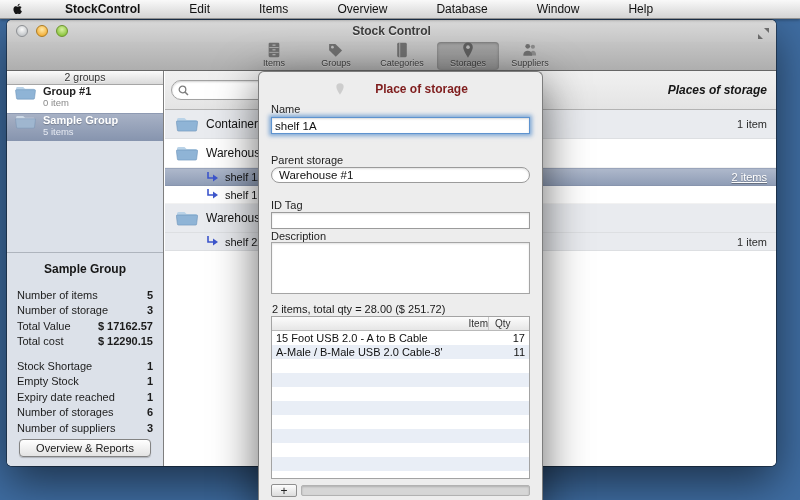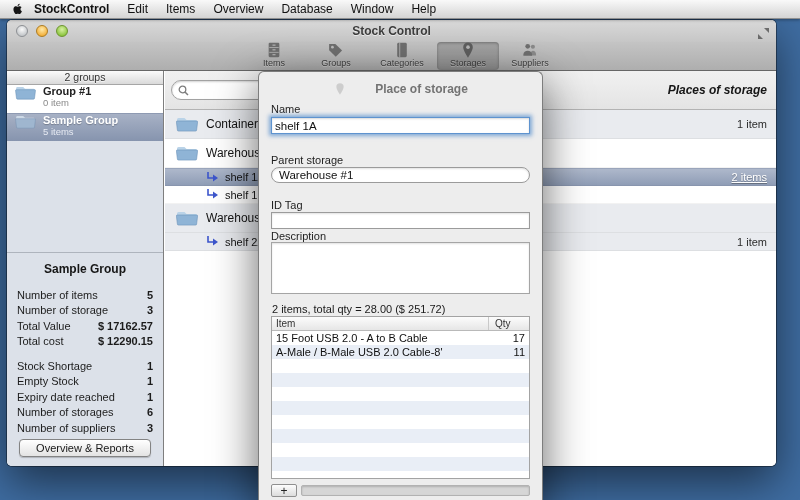--- a/index.html
+++ b/index.html
@@ -13,21 +13,21 @@
     background-color:#3f6da2;
   }
 
   
   .menubar {
     position:absolute; left:0; top:0; width:800px; height:19px;
     background:linear-gradient(#f9f9f9,#d4d4d4);
     border-bottom:1px solid #8f8f8f;
     box-shadow:0 1px 3px rgba(0,0,0,0.35);
     display:flex; align-items:center; padding-left:10px;
-    font-size:12px; color:#111; z-index:20;
+    font-size:12px; color:#111; z-index:20;gap:31px;
   }
   .menubar .mitem { padding:0 9px; line-height:19px; }
   .menubar .mitem.app { font-weight:bold; padding-left:6px; }
   .apple-wrap { padding:0 4px 0 2px; display:flex; align-items:center; }
 
   
   .window {
     position:absolute; left:7px; top:20px; width:769px; height:446px;
     border-radius:5px;
     background:#fff;
@@ -129,21 +129,21 @@
 
   
   .panel {
     position:absolute; left:258px; top:71px; width:285px; height:435px;
     background:#ededed; border:1px solid #7d7d7d; border-bottom:none;
     border-radius:6px 6px 0 0;
     box-shadow:0 12px 45px rgba(0,0,0,0.6);
     z-index:10; font-size:11px; color:#222;
   }
   .p-title { position:absolute; top:10px; left:0; right:0; display:flex; justify-content:center; align-items:center; gap:28px;
-             font-size:12px; font-weight:bold; color:#737373; }
+             font-size:12px; font-weight:bold; color:#7f1d1d; }
   .p-ghost { opacity:0.18; }
   .p-label { position:absolute; left:12px; font-size:11px; color:#1e1e1e; }
   .p-field {
     position:absolute; left:12px; right:12px; height:17px;
     background:#fff; border:1px solid #9b9b9b;
     box-shadow:inset 0 1px 2px rgba(0,0,0,0.12);
     font-size:11.5px; padding:0 3px; font-family:"Liberation Sans", sans-serif; color:#111; outline:none;
   }
   .p-field.focused { border:1px solid #5e93cf; box-shadow:0 0 4px 2px rgba(94,147,207,0.75), inset 0 1px 2px rgba(0,0,0,0.15); }
   .p-field.rounded { border-radius:8px; height:16px; padding:0 7px; }
@@ -156,21 +156,21 @@
   .p-summary { position:absolute; left:13px; top:231px; font-size:11px; color:#1a1a1a; }
   .p-table {
     position:absolute; left:12px; right:12px; top:244px; height:163px;
     border:1px solid #a3a3a3; background:
       repeating-linear-gradient(180deg, #ffffff 0px, #ffffff 14px, #e9eef6 14px, #e9eef6 28px);
     background-position:0 14px; overflow:hidden;
   }
   .p-thead { position:absolute; left:0; right:0; top:0; height:14px;
     background:linear-gradient(#fcfcfc,#e6e6e6); border-bottom:1px solid #b9b9b9;
     display:flex; font-size:10px; color:#333; }
-  .p-thead .c1 { flex:1; padding-left:4px; line-height:13px; border-right:1px solid #c9c9c9; }
+  .p-thead .c1 { flex:1; padding-left:4px; line-height:13px; border-right:1px solid #c9c9c9;text-align:right; }
   .p-thead .c2 { width:40px; padding-left:6px; line-height:13px; }
   .p-trow { position:absolute; left:0; right:0; height:14px; display:flex; font-size:11px; color:#101010; }
   .p-trow .c1 { flex:1; padding-left:4px; line-height:14px; white-space:nowrap; overflow:hidden; }
   .p-trow .c2 { width:40px; text-align:right; padding-right:4px; line-height:14px; }
   .p-trow.r0 { top:14px; background:#fff; }
   .p-trow.r1 { top:28px; background:#e9eef6; }
   .p-bottom { position:absolute; left:12px; right:12px; top:411px; height:15px; display:flex; align-items:center; gap:4px; }
   .plus-btn { width:26px; height:13px; border-radius:2px; border:1px solid #8f8f8f;
     background:linear-gradient(#fdfdfd,#dcdcdc); font-size:12px; line-height:10px; color:#222;
     font-family:"Liberation Sans", sans-serif; padding:0; }

